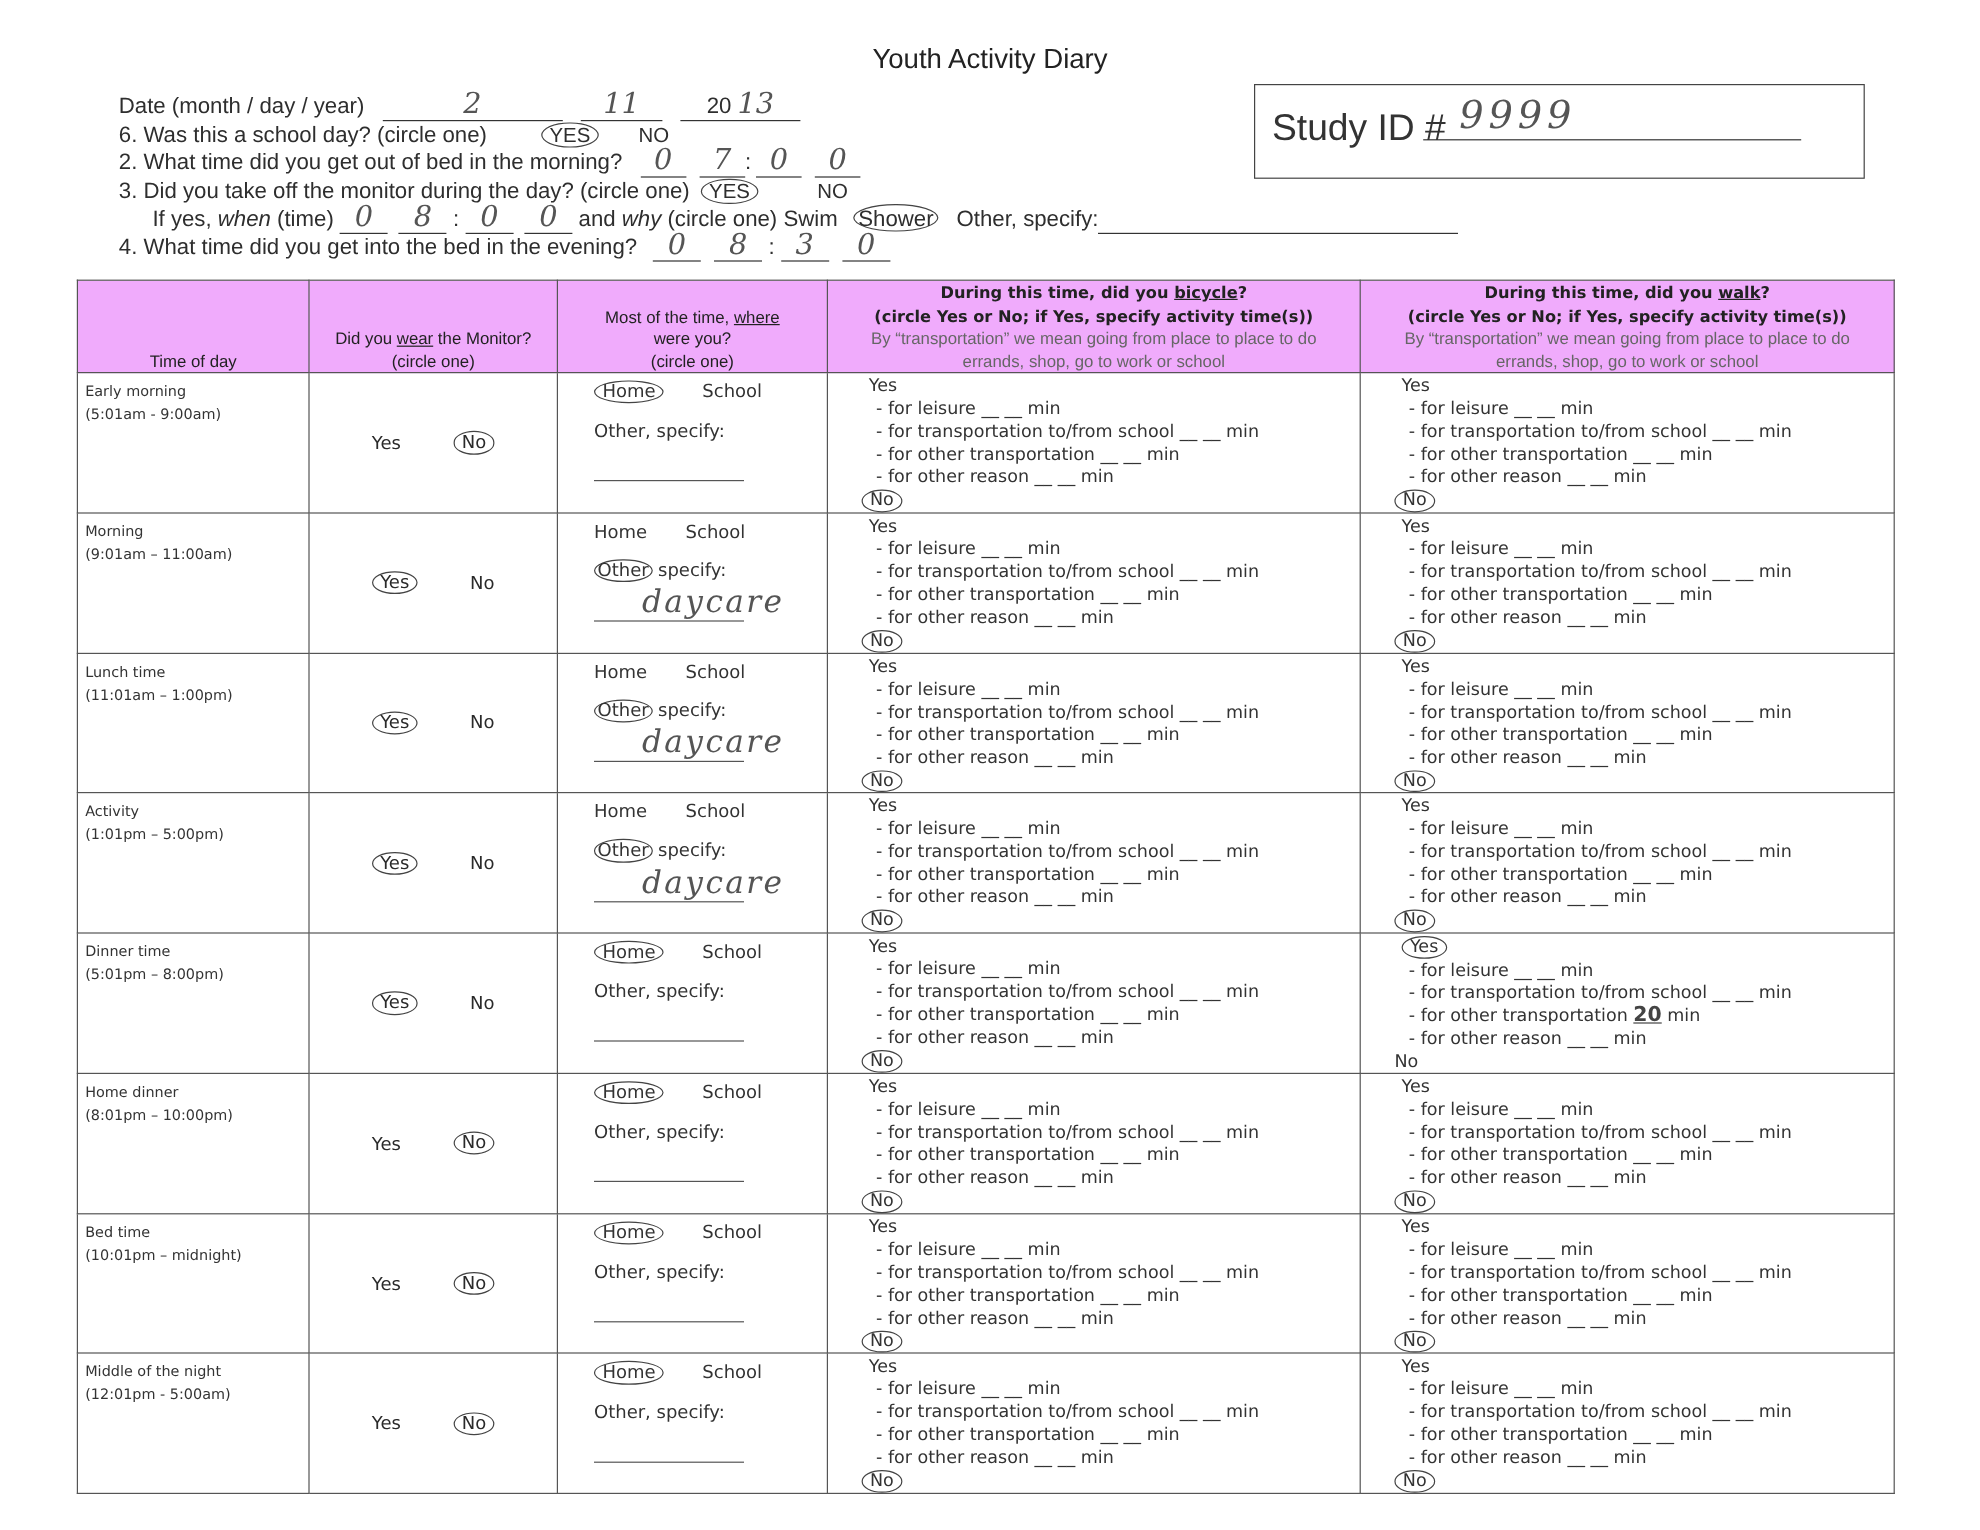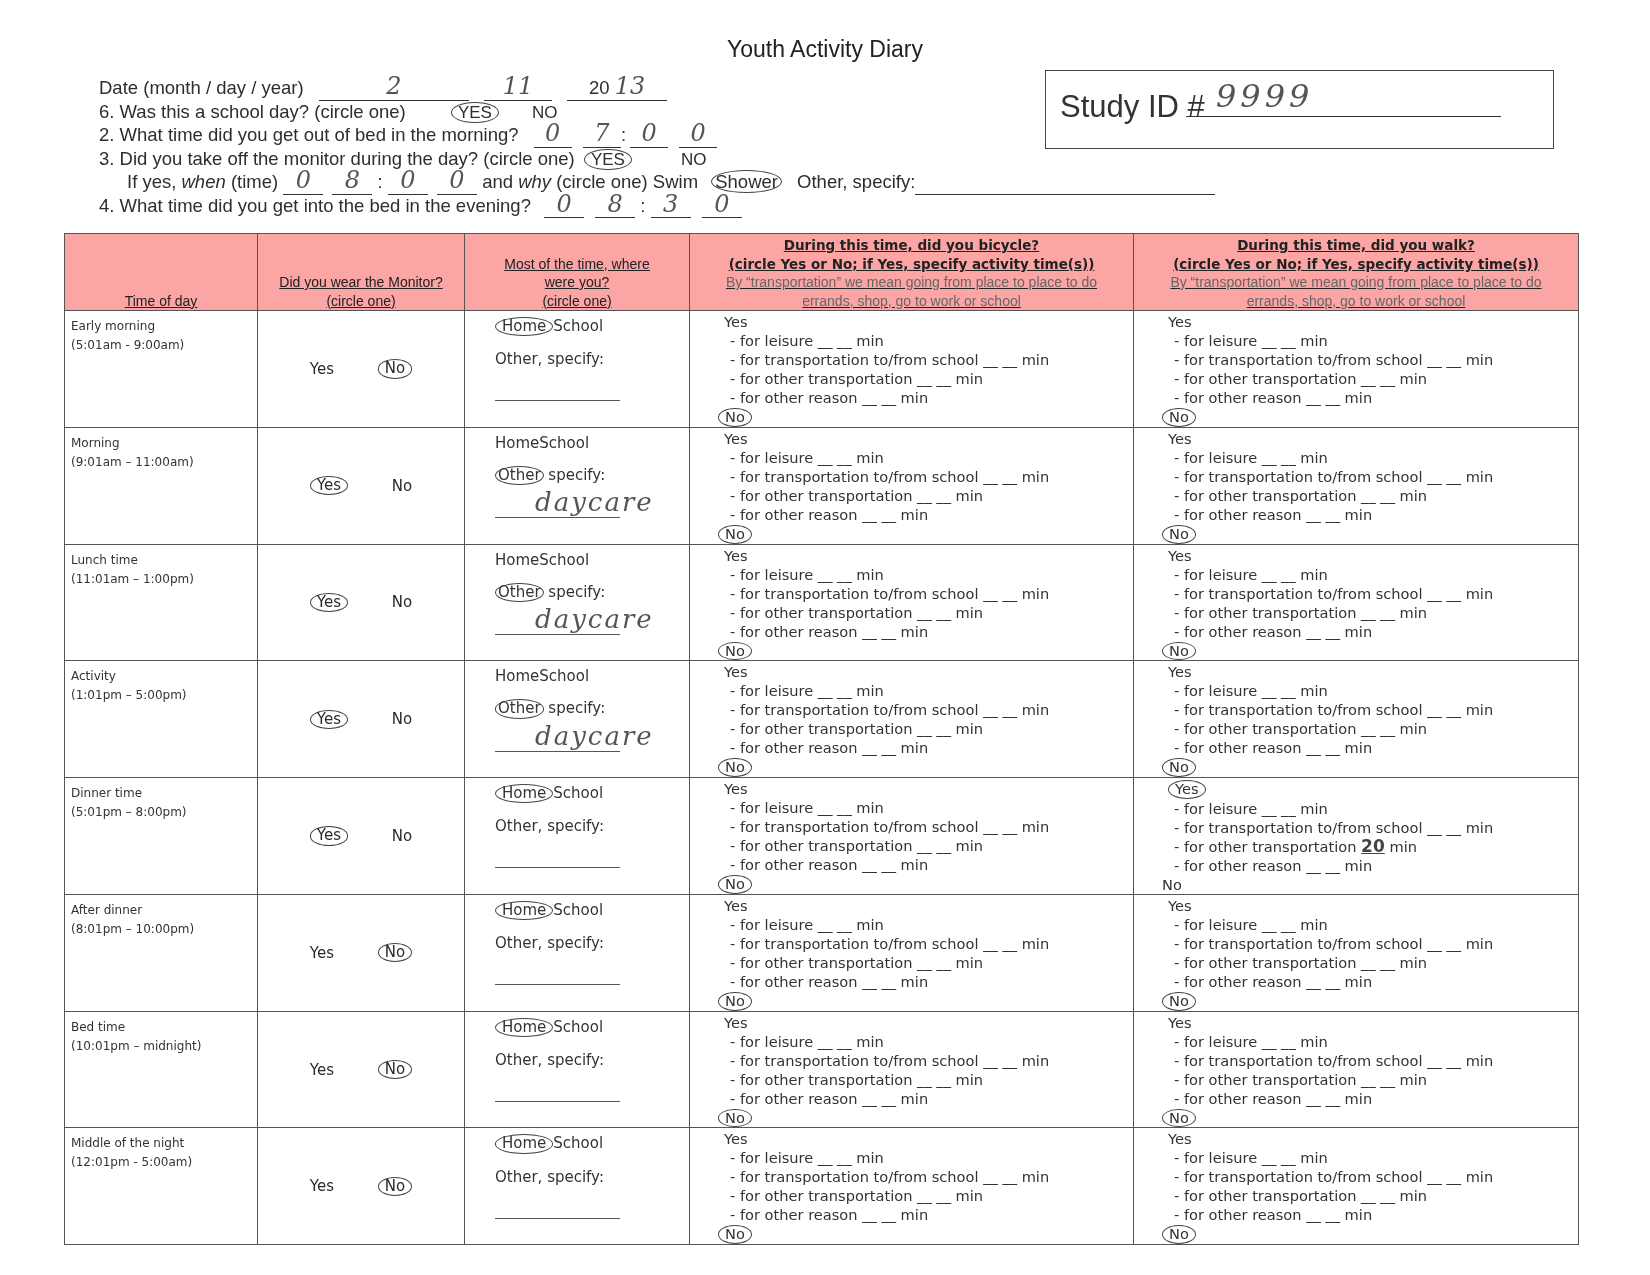--- a/index.html
+++ b/index.html
@@ -14,29 +14,29 @@
   .hw { font-family:"DejaVu Serif", serif; font-style:italic; color:#555; font-size:24px; line-height:18px; }
   .circ { display:inline-block; border:1.8px solid #444; border-radius:50%; padding:0 6px; line-height:1.15; }
   .studybox { position:absolute; left:1045px; top:70px; width:507px; height:77px; border:1.8px solid #444; }
   .studybox .lbl { position:absolute; left:14px; top:18px; font-size:31px; color:#333; white-space:nowrap; }
   .studybox .line { position:absolute; left:140px; top:45px; width:315px; border-bottom:1.5px solid #333; }
   .studybox .val { position:absolute; left:170px; top:6px; font-family:"DejaVu Serif", serif; font-style:italic; font-size:32px; color:#555; letter-spacing:4px; }
 
   table.diary { position:absolute; left:64px; top:233px; width:1514px; border-collapse:collapse;
                 table-layout:fixed; font-family:"DejaVu Sans", sans-serif; }
   table.diary th, table.diary td { border:1.5px solid #555; vertical-align:top; padding:0; }
-  table.diary th { background:#fca5a5; font-weight:normal; font-size:14px; line-height:18.5px; color:#222;
-                   height:76px; vertical-align:bottom; font-family:"Liberation Sans", sans-serif;text-decoration:underline; }
+  table.diary th { background:#f0abfc; font-weight:normal; font-size:14px; line-height:18.5px; color:#222;
+                   height:76px; vertical-align:bottom; font-family:"Liberation Sans", sans-serif; }
   th .sub { color:#666; font-size:14px; }
   th .bold { font-weight:bold; font-family:"DejaVu Sans", sans-serif; font-size:13.5px; }
   table.diary td { height:114px; position:relative; font-size:14.5px; }
   .tod { padding:6px 6px; line-height:19px; color:#333; font-size:12px; }
   .wear { display:flex; align-items:center; justify-content:space-around; height:100%; padding:0 30px; font-size:15px; }
   .where { padding:6px 30px; font-size:15px; color:#333; }
-  .where .row1 { display:flex; }
+  .where .row1 { display:flex; gap:32px; }
   .where .row2 { margin-top:14px; }
   .where .sline { width:125px; border-bottom:1.5px solid #555; margin-top:14px; height:18px; position:relative; }
   .where .sline .hw { position:absolute; left:40px; top:-6px; font-size:26px; letter-spacing:2px; }
   .act { padding:1px 0 0 34px; line-height:19px; font-size:14.6px; color:#333; }
   .act .it { padding-left:6px; white-space:nowrap; }
   .act .no { margin-left:-6px; }
   .hwnum { font-family:"DejaVu Sans", sans-serif; font-weight:bold; color:#444; text-decoration:underline; font-size:17px; }
 </style>
 </head>
 <body>
@@ -362,21 +362,21 @@
             <div class="it"><span>- for other transportation </span><span class="hwnum">20</span><span> min</span></div>
             <div class="it">- for other reason __ __ min</div>
             <div><span class="no ">No</span></div>
           </div>
     </td>
   </tr>
 
   <tr>
     <td>
       <div class="tod">
-        <div>After dinner</div>
+        <div>Home dinner</div>
         <div>(8:01pm – 10:00pm)</div>
       </div>
     </td>
     <td>
       <div class="wear">
         <span>Yes</span>
         <span class="circ">No</span>
       </div>
     </td>
     <td>

